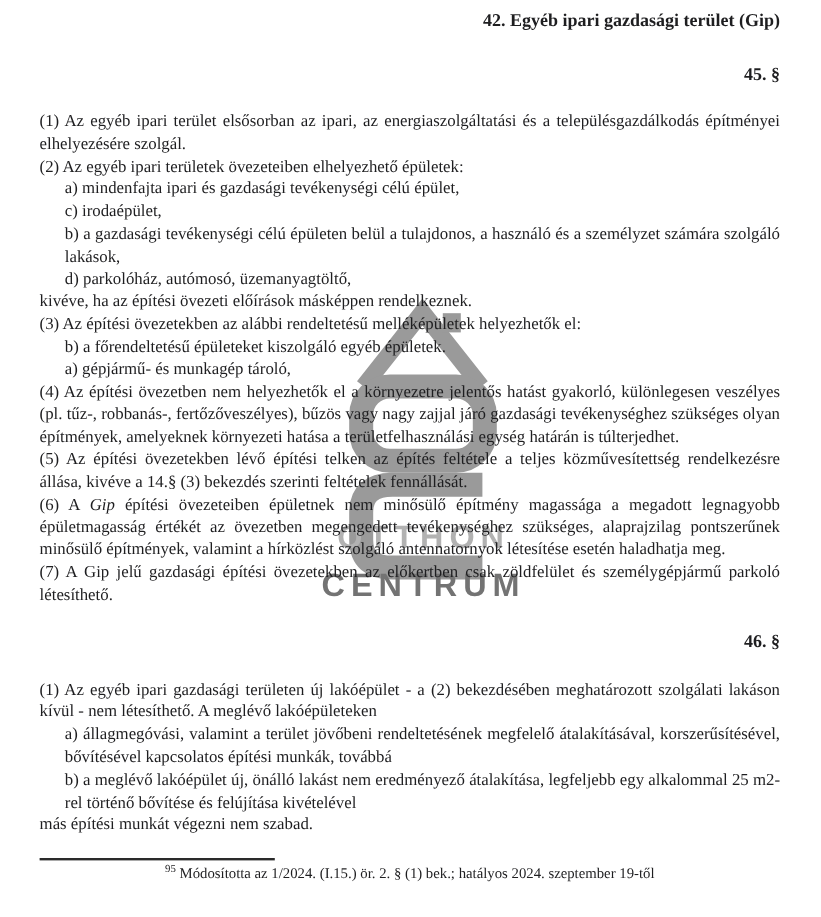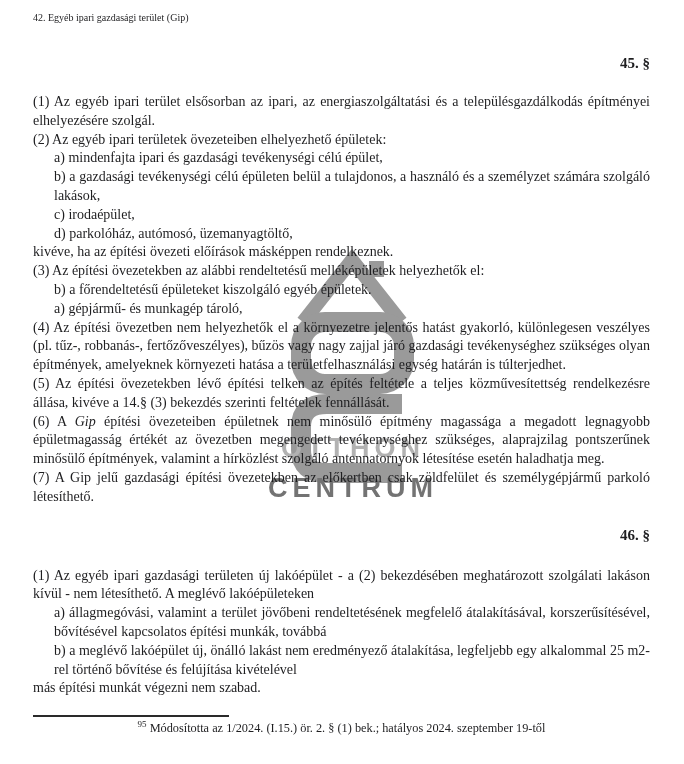--- a/index.html
+++ b/index.html
@@ -19,21 +19,21 @@
     font-weight:bold;
     font-size:27px;
     letter-spacing:5px;
     white-space:nowrap;
   }
   .wm-word.w1{top:433px;}
   .wm-word.w2{top:473px;}
   
   .content{position:relative;z-index:1;padding:8px 34px 0 33px;}
   .doc-title{
-    text-align:left;font-weight:normal;font-size:10px;line-height:20px;margin:0;
+    text-align:right;font-weight:bold;font-size:15px;line-height:20px;margin:0;
   }
   .section-heading{
     text-align:right;font-weight:bold;font-size:15px;line-height:20px;
   }
   .heading-45{margin:25px 0 20px 0;}
   .heading-46{margin:18px 0 22px 0;}
   .paras{font-size:14px;line-height:18.8px;text-align:justify;}
   .para{margin:0;}
   .para.indent{margin-left:21px;}
   .it{font-style:italic;margin-top:36px;}
@@ -68,22 +68,22 @@
   <div class="content">
 
     <div class="doc-title">42. Egyéb ipari gazdasági terület (Gip)</div>
 
     <div class="section-heading heading-45">45. §</div>
 
     <div class="paras">
         <div class="para"><span>(1) Az egyéb ipari terület elsősorban az ipari, az energiaszolgáltatási és a településgazdálkodás építményei elhelyezésére szolgál.</span></div>
         <div class="para"><span>(2) Az egyéb ipari területek övezeteiben elhelyezhető épületek:</span></div>
         <div class="para indent"><span>a) mindenfajta ipari és gazdasági tevékenységi célú épület,</span></div>
+        <div class="para indent"><span>c) irodaépület,</span></div>
         <div class="para indent"><span>b) a gazdasági tevékenységi célú épületen belül a tulajdonos, a használó és a személyzet számára szolgáló lakások,</span></div>
-        <div class="para indent"><span>c) irodaépület,</span></div>
         <div class="para indent"><span>d) parkolóház, autómosó, üzemanyagtöltő,</span></div>
         <div class="para"><span>kivéve, ha az építési övezeti előírások másképpen rendelkeznek.</span></div>
         <div class="para"><span>(3) Az építési övezetekben az alábbi rendeltetésű melléképületek helyezhetők el:</span></div>
         <div class="para indent"><span>b) a főrendeltetésű épületeket kiszolgáló egyéb épületek.</span></div>
         <div class="para indent"><span>a) gépjármű- és munkagép tároló,</span></div>
         <div class="para"><span>(4) Az építési övezetben nem helyezhetők el a környezetre jelentős hatást gyakorló, különlegesen veszélyes (pl. tűz-, robbanás-, fertőzőveszélyes), bűzös vagy nagy zajjal járó gazdasági tevékenységhez szükséges olyan építmények, amelyeknek környezeti hatása a területfelhasználási egység határán is túlterjedhet.</span></div>
         <div class="para"><span>(5) Az építési övezetekben lévő építési telken az építés feltétele a teljes közművesítettség rendelkezésre állása, kivéve a 14.§ (3) bekezdés szerinti feltételek fennállását.</span></div>
         <div class="para"><span>(6) A </span><span class="it">Gip</span><span> építési övezeteiben épületnek nem minősülő építmény magassága a megadott legnagyobb épületmagasság értékét az övezetben megengedett tevékenységhez szükséges, alaprajzilag pontszerűnek minősülő építmények, valamint a hírközlést szolgáló antennatornyok létesítése esetén haladhatja meg.</span></div>
         <div class="para"><span>(7) A Gip jelű gazdasági építési övezetekben az előkertben csak zöldfelület és személygépjármű parkoló létesíthető.</span></div>
       </div>

